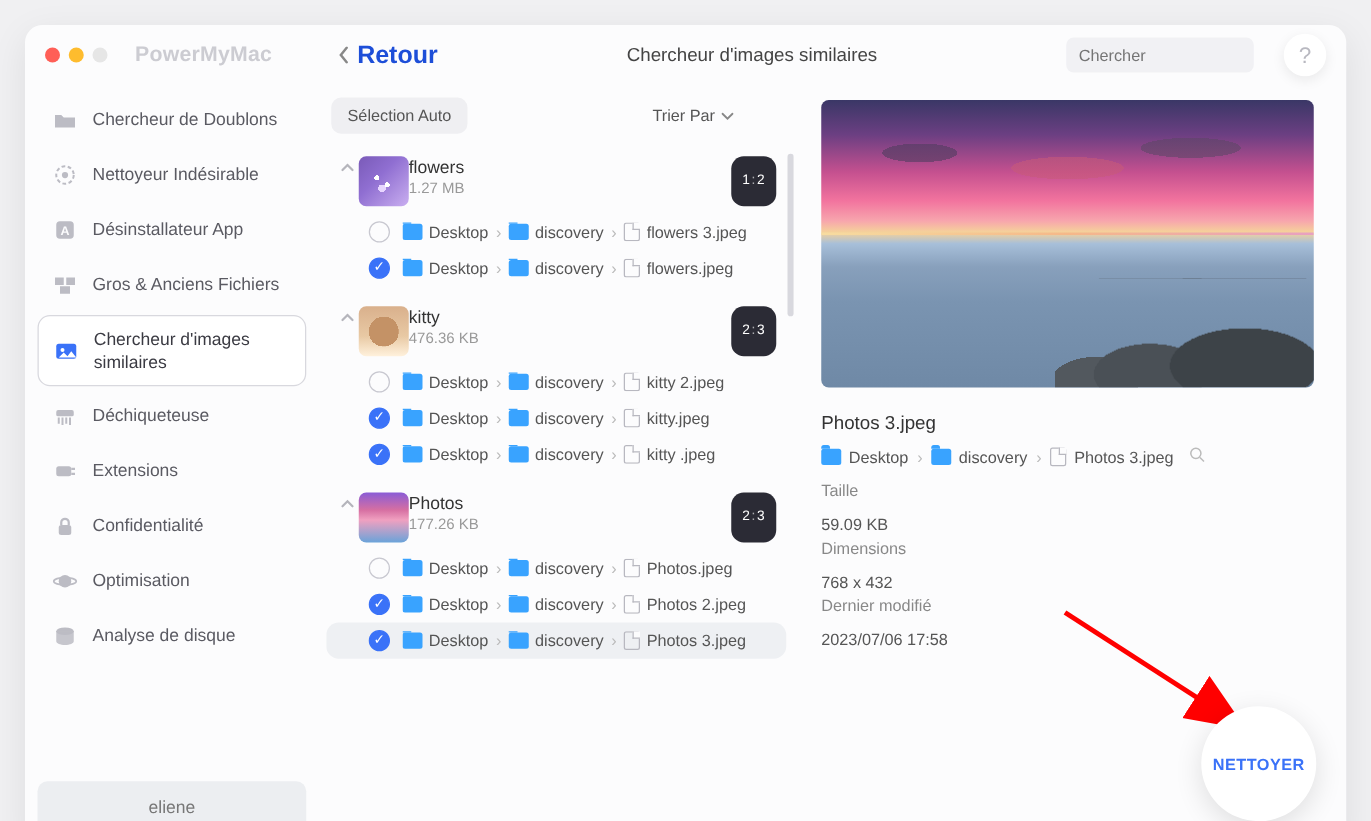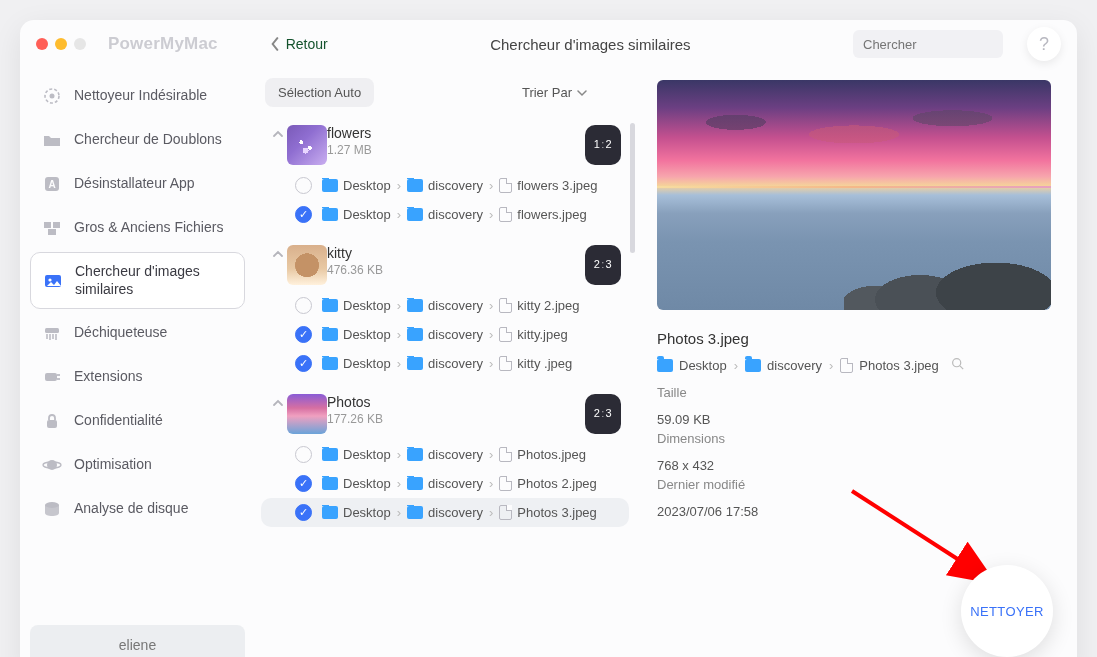--- a/index.html
+++ b/index.html
@@ -20,21 +20,21 @@
     padding: 0 16px;
     gap: 12px;
     justify-content: center;
   }
   .traffic { display: flex; gap: 7px; margin-right: 10px; }
   .tl { width: 12px; height: 12px; border-radius: 50%; }
   .tl.r { background: #ff5f57; }
   .tl.y { background: #febc2e; }
   .tl.g { background: #e6e6e6; }
   .brand { color: #ccccd2; font-weight: 600; font-size: 17px; letter-spacing: 0.2px; margin-right: 40px; }
-  .back { display: flex; align-items: center; gap: 6px; color: #14532d; font-size: 14px; cursor: pointer; }
+  .back { display: flex; align-items: center; gap: 6px; color: #1d4ed8; font-size: 20px; cursor: pointer; font-weight: bold; }
   .back svg { width: 10px; height: 14px; }
   .title { flex: 1; text-align: center; color: #444; font-size: 15px; }
   .search {
     display: flex; align-items: center;
     background: #f1f1f4;
     border-radius: 6px;
     padding: 0 10px;
     height: 28px;
     width: 150px;
     color: #888; font-size: 13px;
@@ -188,21 +188,21 @@
   .meta .mr { display:flex; gap: 12px; padding: 2px 0; flex-direction: column;}
   .meta .ml { color:#888; width: 100px;}
   .meta .mv { color:#555;}
 
   .clean-btn {
     position: absolute; right: 24px; bottom: 20px;
     width: 92px; height: 92px; border-radius: 50%;
     background: #fff;
     box-shadow: 0 6px 22px rgba(0,0,0,0.12);
     display: flex; align-items: center; justify-content: center;
-    color: #3a72f8; font-weight: 400; font-size: 13px; letter-spacing: 0.4px;
+    color: #3a72f8; font-weight: 700; font-size: 13px; letter-spacing: 0.4px;
     cursor: pointer;
   }
   .arrow {
     position: absolute;
     pointer-events: none;
   }
   .arrow svg { overflow: visible; }
 </style>
 </head>
 <body>
@@ -232,33 +232,33 @@
     </div>
     <div class="help">?</div>
   </div>
 
   <div class="body">
 
     <div class="sidebar">
       <div class="nav-item">
         <span class="icon">
             <svg viewBox="0 0 20 20" width="20" height="20">
+              <path d="M2 6h5l2 2h9v8H2z" fill="currentColor"></path>
+            </svg>
+          </span>
+        <span class="label">Chercheur de Doublons</span>
+      </div>
+      <div class="nav-item">
+        <span class="icon">
+            <svg viewBox="0 0 20 20" width="20" height="20">
               <circle cx="10" cy="10" r="7" stroke="currentColor" stroke-width="1.6" fill="none" stroke-dasharray="3 2"></circle>
               <circle cx="10" cy="10" r="2.5" fill="currentColor"></circle>
             </svg>
           </span>
         <span class="label">Nettoyeur Indésirable</span>
-      </div>
-      <div class="nav-item">
-        <span class="icon">
-            <svg viewBox="0 0 20 20" width="20" height="20">
-              <path d="M2 6h5l2 2h9v8H2z" fill="currentColor"></path>
-            </svg>
-          </span>
-        <span class="label">Chercheur de Doublons</span>
       </div>
       <div class="nav-item">
         <span class="icon">
             <svg viewBox="0 0 20 20" width="20" height="20">
               <rect x="3" y="3" width="14" height="14" rx="3" fill="currentColor"></rect>
               <text x="10" y="14" text-anchor="middle" fill="#fcfcfd" font-size="10" font-weight="700">A</text>
             </svg>
           </span>
         <span class="label">Désinstallateur App</span>
       </div>

